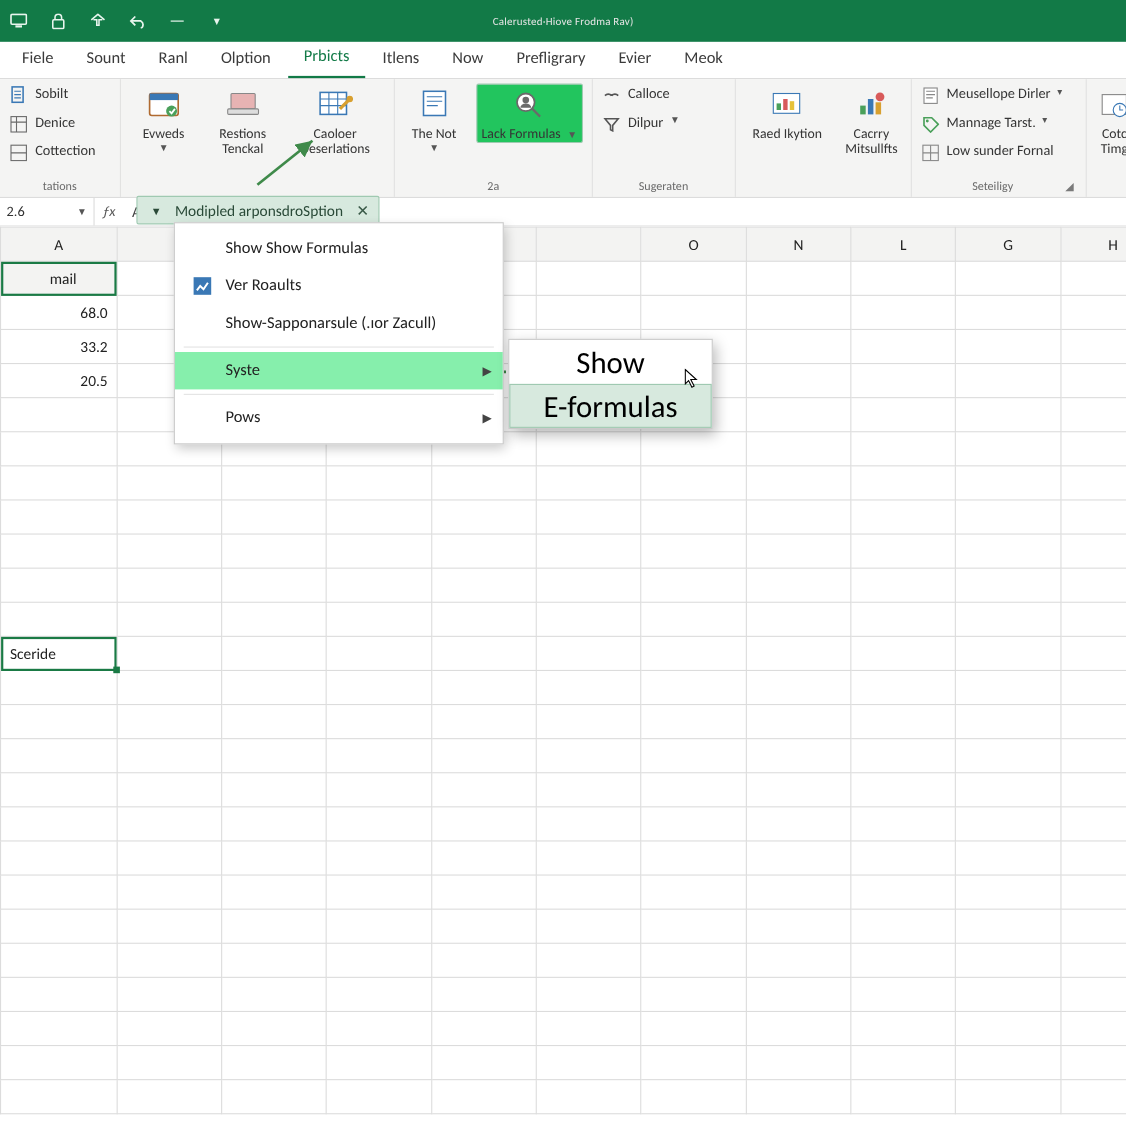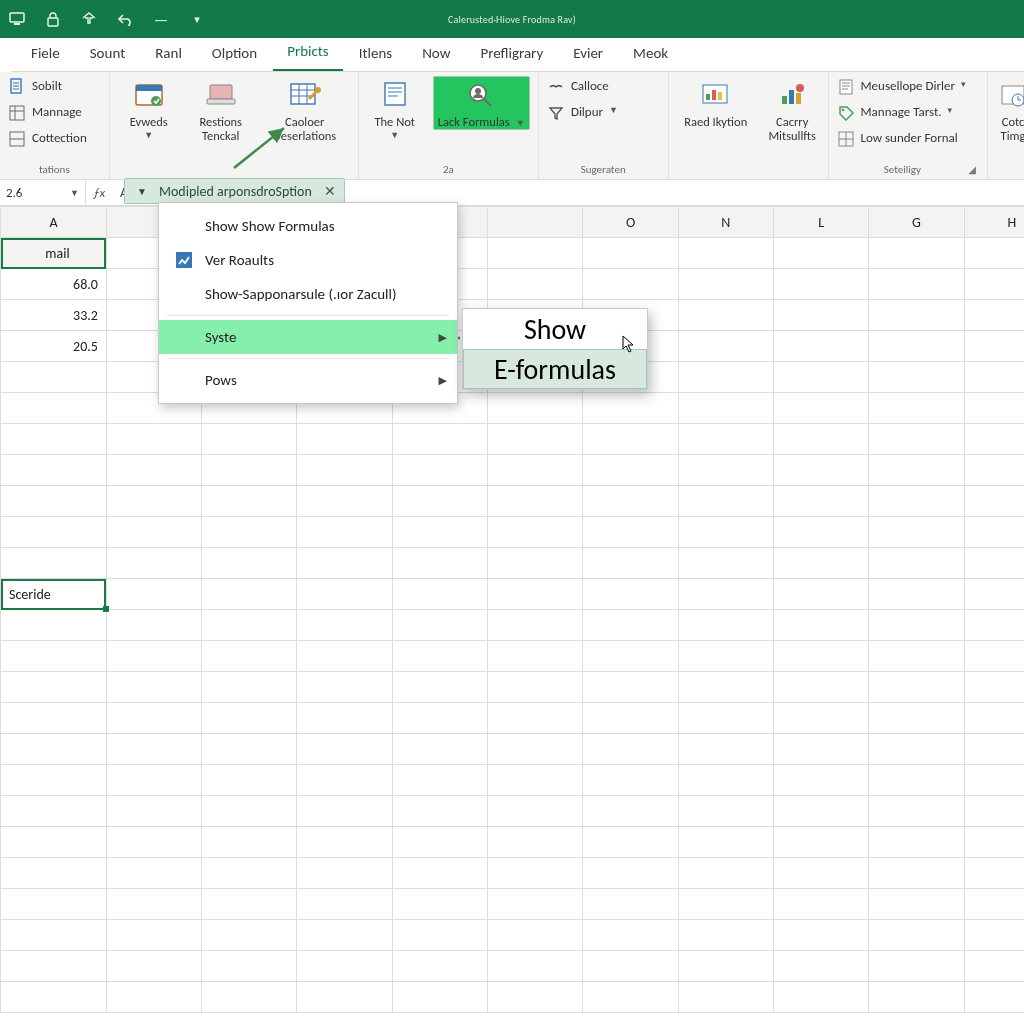--- a/index.html
+++ b/index.html
@@ -5,21 +5,21 @@
   * { margin:0; padding:0; box-sizing:border-box; font-family:"Segoe UI","Calibri",Arial,sans-serif; }
   html,body { width:1024px; height:1024px; background:#fff; overflow:hidden; }
 
   
   .titlebar { height:38px; background:#127a47; color:#fff; display:flex; align-items:center; padding:0 8px; position:relative; }
   .qat { display:flex; gap:18px; align-items:center; }
   .qat .qicon { width:18px; height:18px; display:flex; align-items:center; justify-content:center; font-size:16px; color:#e8f5ee; }
   .titlebar .title { position:absolute; left:50%; transform:translateX(-50%); font-size:10px; color:#e5e5e5; letter-spacing:.2px; }
 
   
-  .ribbon-tabs { height:34px; background:#fff; border-bottom:1px solid #d9d9d9; display:flex; align-items:flex-end; padding-left:6px; gap:2px;margin-left:11px; }
+  .ribbon-tabs { height:34px; background:#fff; border-bottom:1px solid #d9d9d9; display:flex; align-items:flex-end; padding-left:6px; gap:2px; }
   .ribbon-tabs .tab { padding:8px 14px 9px; font-size:15px; color:#3b3b3b; cursor:pointer; }
   .ribbon-tabs .tab.active { color:#127a47; border-bottom:2px solid #127a47; }
 
   
   .ribbon { height:108px; background:#f4f4f3; border-bottom:1px solid #dcdcdc; display:flex; position:relative; }
   .grp { border-right:1px solid #e2e2e1; padding:4px 8px 0; display:flex; flex-direction:column; justify-content:space-between; }
   .grp-content { display:flex; gap:10px; align-items:flex-start; }
   .grp-label { font-size:11px; color:#6a6a6a; text-align:center; padding-bottom:3px; }
   .grp-label .dlg { float:right; font-size:10px; color:#7a7a7a; padding-right:3px; }
 
@@ -147,21 +147,21 @@
           </span>
         <span>Sobilt</span>
       </div>
       <div class="smallbtn-row">
         <span class="sicon">
             <svg width="16" height="16">
               <rect x="1" y="1" width="14" height="14" fill="none" stroke="#6a6a6a"></rect>
               <path d="M1 6h14M6 1v14" stroke="#6a6a6a"></path>
             </svg>
           </span>
-        <span>Mannage</span>
+        <span>Denice</span>
       </div>
       <div class="smallbtn-row">
         <span class="sicon">
             <svg width="16" height="16">
               <rect x="1" y="1" width="14" height="14" fill="none" stroke="#6a6a6a"></rect>
               <path d="M1 8h14" stroke="#6a6a6a"></path>
             </svg>
           </span>
         <span>Cottection</span>
       </div>

